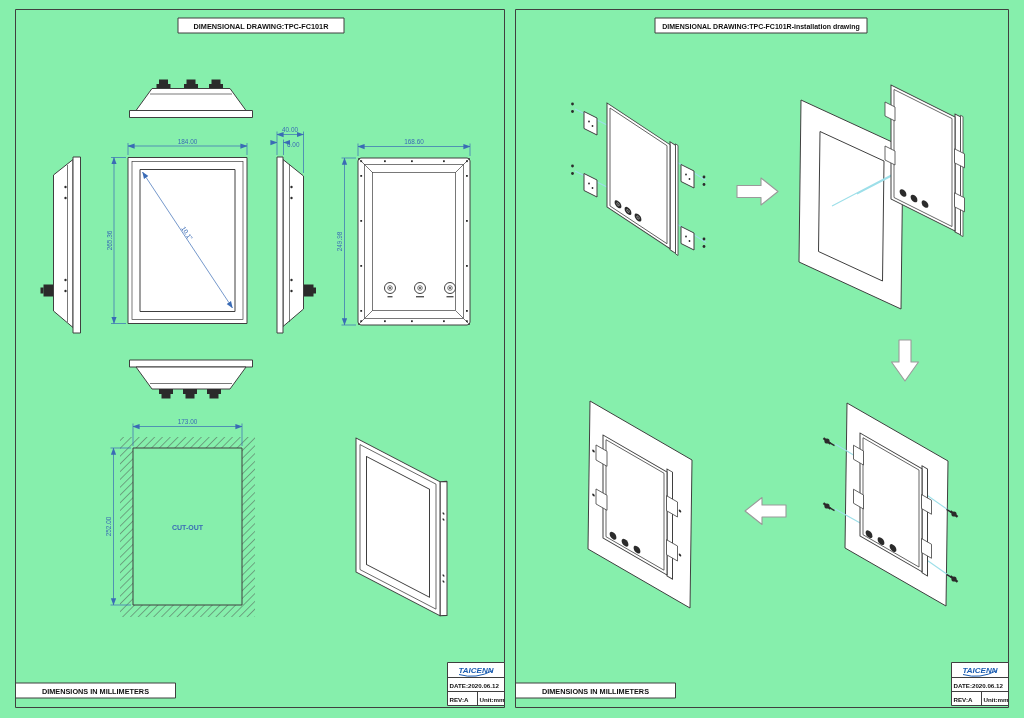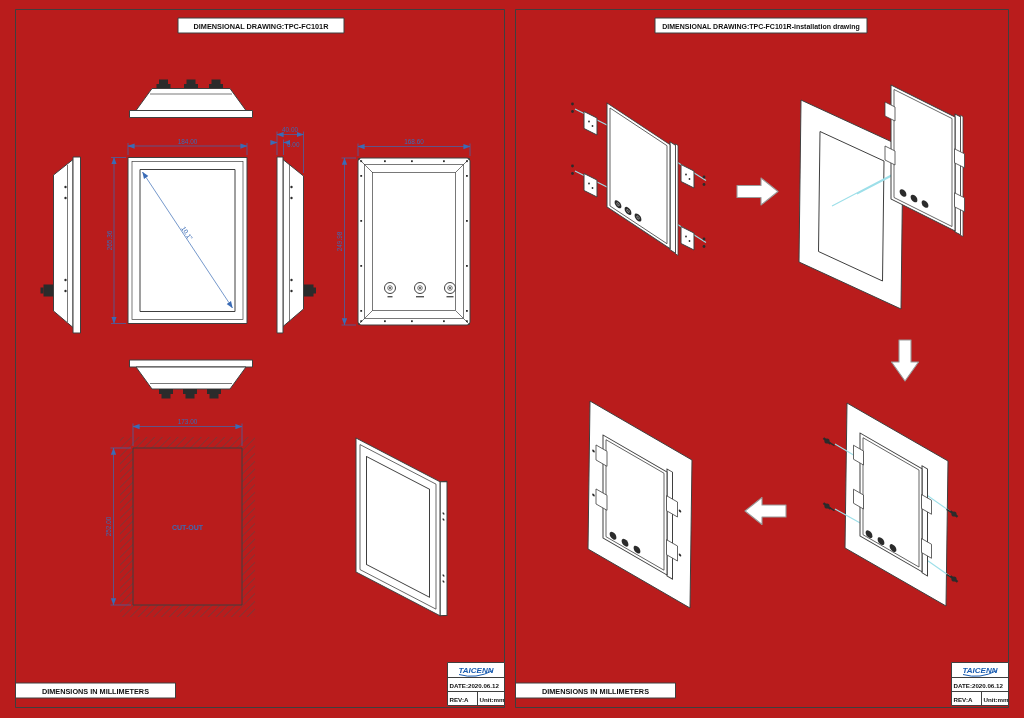--- a/index.html
+++ b/index.html
@@ -1,16 +1,16 @@
 <!DOCTYPE html>
 <html><head>
 <meta charset="utf-8">
 <style>
   html,body{margin:0;padding:0;background:#ffffff;}
-  #stage{position:relative;width:1024px;height:718px;background:#b91c1c;font-family:"Liberation Sans",sans-serif;text-decoration:underline;}
+  #stage{position:relative;width:1024px;height:718px;background:#86efac;font-family:"Liberation Sans",sans-serif;text-decoration:underline;}
   svg{position:absolute;left:0;top:0;}
   .st0{fill:none;stroke:#3f3f3f;stroke-width:1;stroke-linejoin:round;}
   .st1{fill:none;stroke:#3f3f3f;stroke-width:0.7;}
   .wf{fill:#ffffff;stroke:#3f3f3f;stroke-width:1;stroke-linejoin:round;}
   .wf1{fill:#ffffff;stroke:#3f3f3f;stroke-width:0.7;}
   .fd{fill:#2b2b2b;stroke:none;}
   .dim{fill:none;stroke:#3a6bb5;stroke-width:0.7;}
   .dimtext{fill:#3a6bb5;font:6.4px "Liberation Sans",sans-serif;}
   .blktext{fill:#111;font:bold 7.3px "Liberation Sans",sans-serif;}
   .rtitle{fill:#111;font:bold 7.0px "Liberation Sans",sans-serif;}

